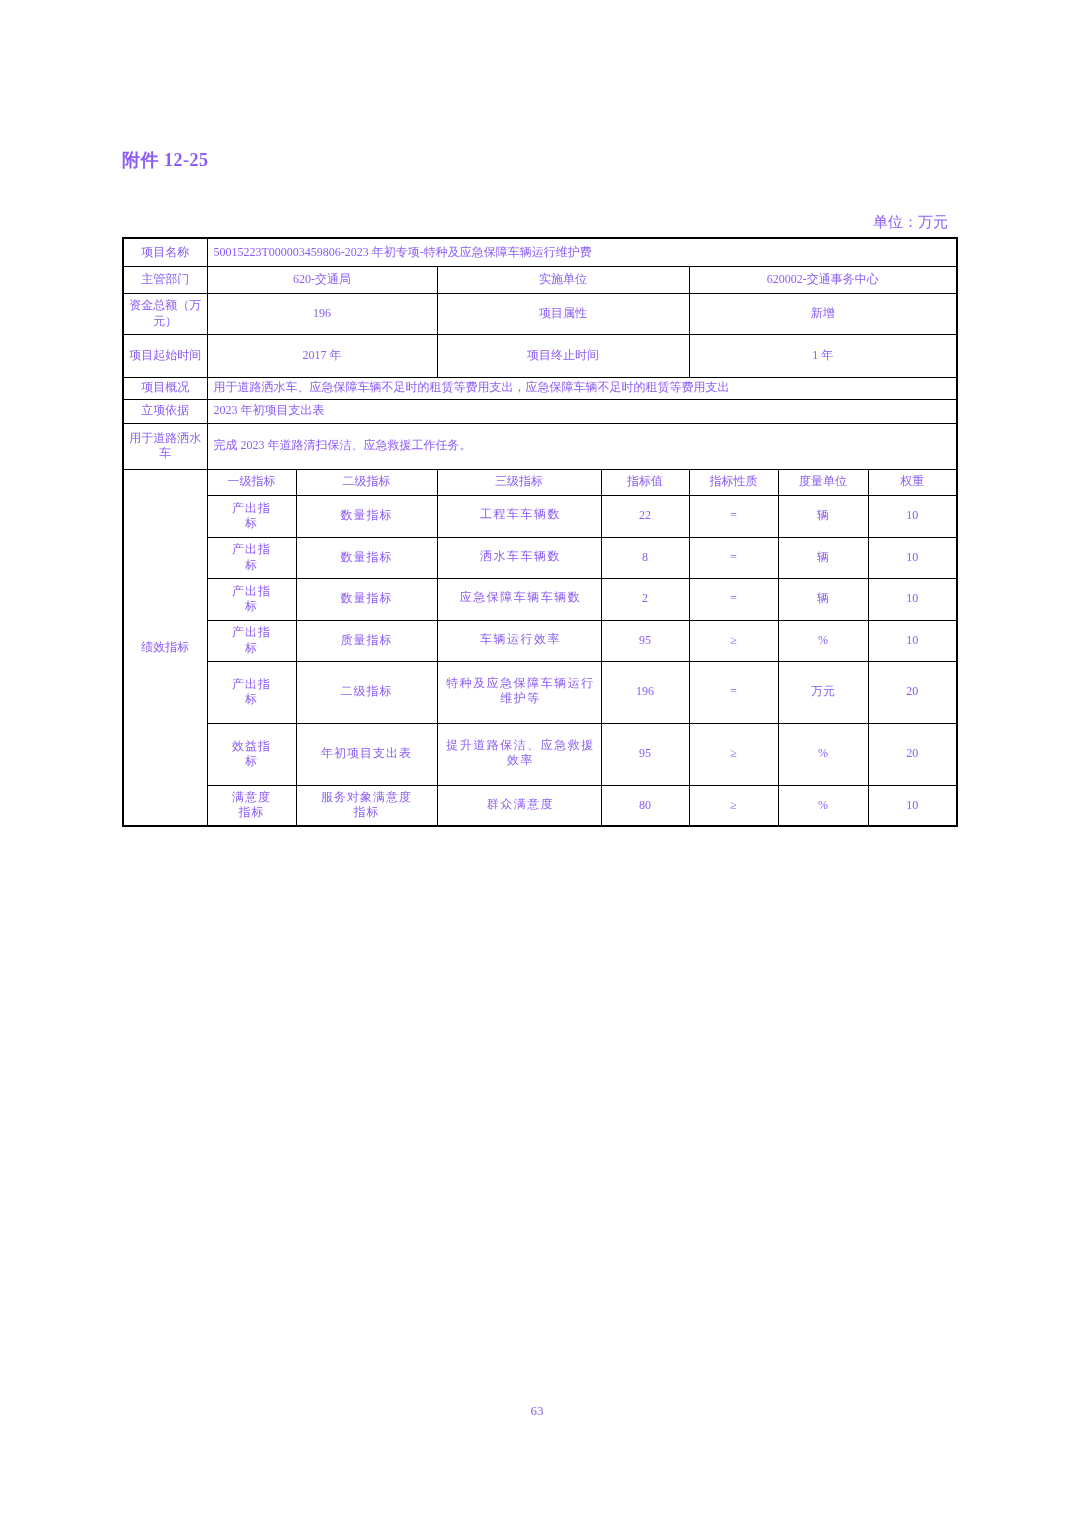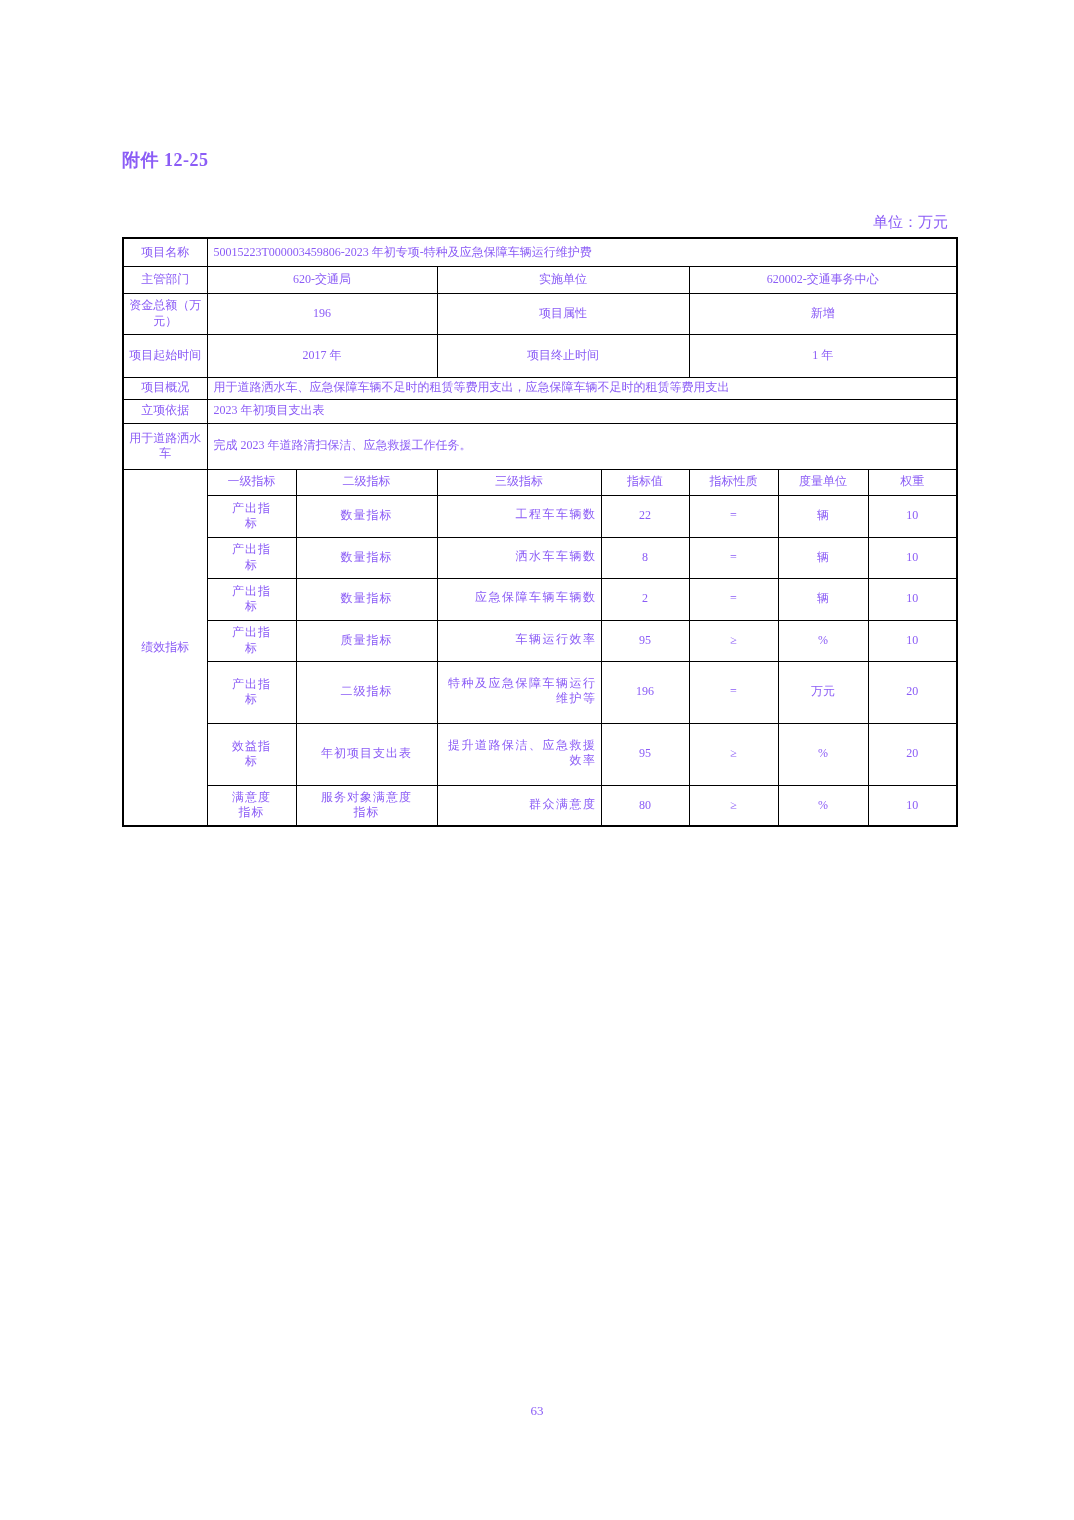--- a/index.html
+++ b/index.html
@@ -36,21 +36,21 @@
   td {
     border:1px solid #000;
     text-align:center; vertical-align:middle;
     padding:2px 6px;
     line-height:1.28;
     word-break:break-all;
     overflow:hidden;
   }
   td.lbl { padding:2px 4px; }
   td.left { text-align:left; }
-  td.c3 { text-align:right; padding:2px 4px 4px 7px; letter-spacing:1.5px; }
+  td.c3 { text-align:center; padding:2px 4px 4px 7px; letter-spacing:1.5px; }
   td.lv { letter-spacing:1px; padding:2px 22px; }
   tr.h28 { height:28px; } tr.h27 { height:27px; }
   tr.h41 { height:41px; } tr.h43 { height:43px; }
   tr.h22 { height:22px; } tr.h24 { height:24px; }
   tr.h46 { height:46px; } tr.h26 { height:26px; }
   tr.h42 { height:42px; } tr.h62 { height:62px; }
   .page-number {
     position:absolute; left:0; right:0; top:1403px;
     text-align:center; font-size:13px;
   }

